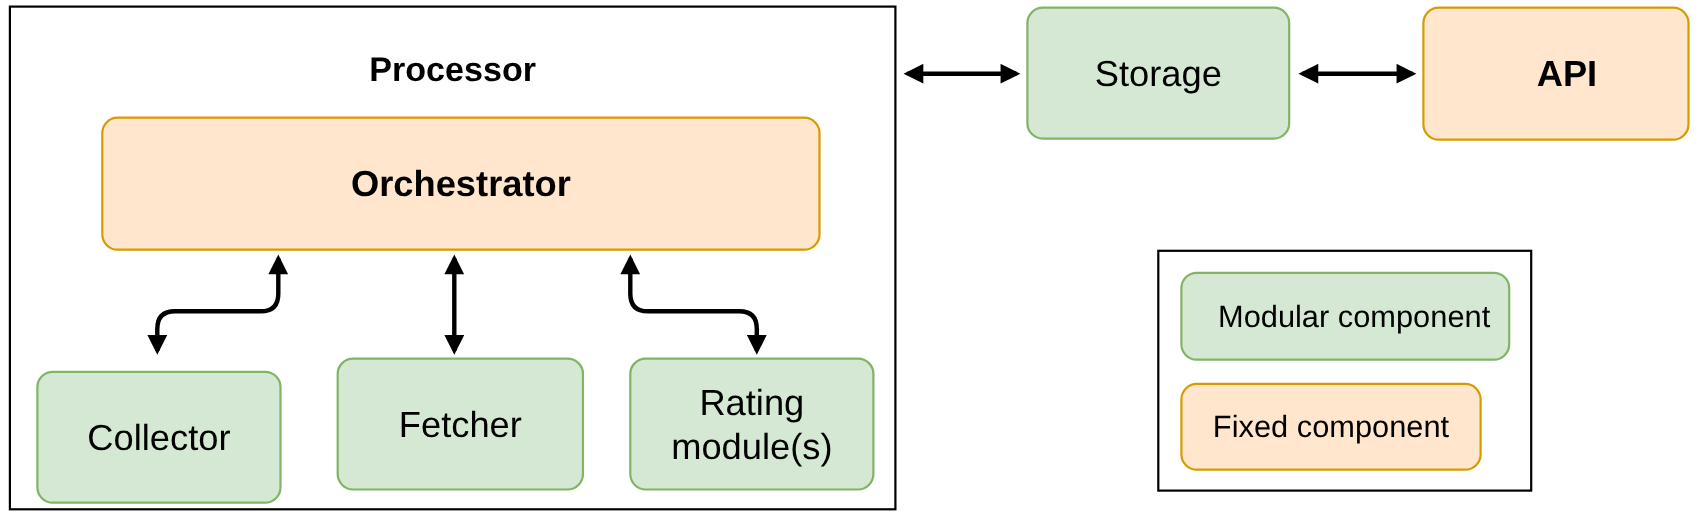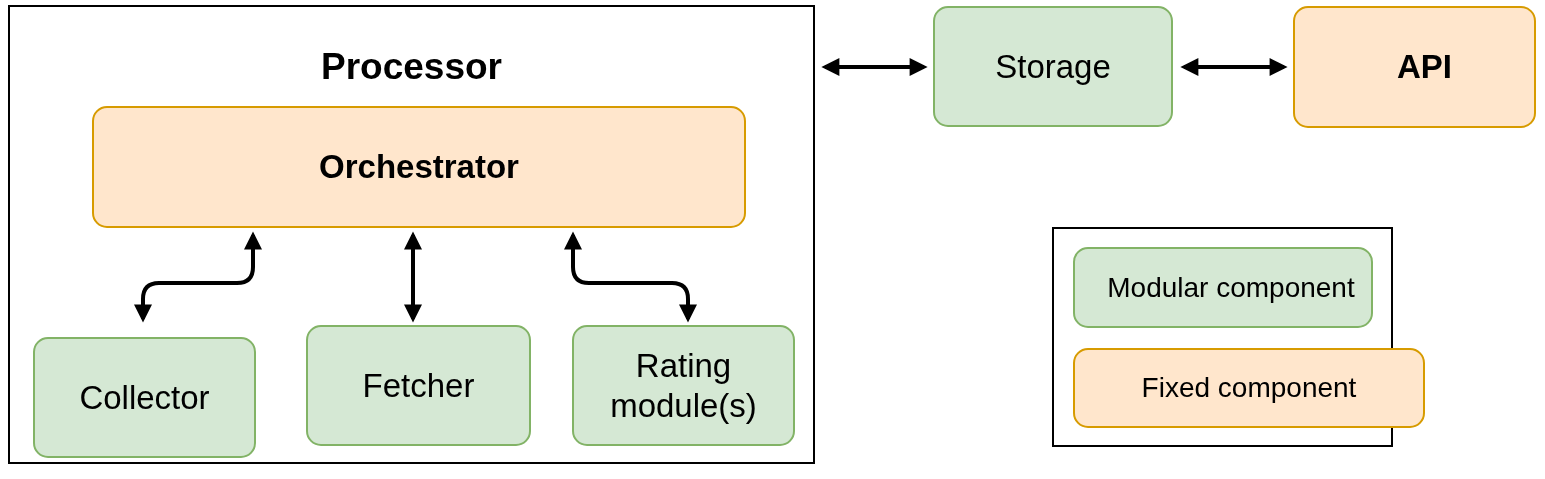--- a/index.html
+++ b/index.html
@@ -35,35 +35,35 @@
     position: absolute;
     box-sizing: border-box;
     border: 2px solid var(--outline, #000000);
     background: transparent;
   }
   .bold { font-weight: bold; }
 
   
   #processor       { left: 8px;   top: 5px;   width: 807px; height: 459px; }
   #processor-title { position: absolute; left: 0; top: 39px; width: 100%;
-                     text-align: center; font-size: 37px; font-weight: bold; }
+                     text-align: center; font-size: 31px; font-weight: bold; }
   #orchestrator    { left: 82px;  top: 99px;  width: 654px; height: 122px; }
   #collector       { left: 23px;  top: 318px; width: 223px; height: 121px; margin-top: 12px; }
   #fetcher         { left: 296px; top: 318px; width: 225px; height: 121px; }
   #rating          { left: 562px; top: 318px; width: 223px; height: 121px; }
   #rating .wrap-label { display: inline-block; width: 190px; }
 
   
   #storage { left: 933px;  top: 6px; width: 240px; height: 121px; }
   #api     { left: 1293px; top: 6px; width: 243px; height: 122px; padding-left: 20px; }
 
   
   #legend        { left: 1052px; top: 227px; width: 341px; height: 220px; }
   #legend-modular{ left: 19px; top: 18px;  width: 300px; height: 81px; font-size: 28px; padding-left: 16px; }
-  #legend-fixed  { left: 19px; top: 119px; width: 352px; height: 80px; font-size: 28px; }
+  #legend-fixed  { left: 19px; top: 119px; width: 274px; height: 80px; font-size: 28px; }
 
   
   #arrows {
     position: absolute;
     left: 0; top: 0;
     width: 1545px; height: 479px;
     pointer-events: none;
   }
   #arrows .edge {
     fill: none;

